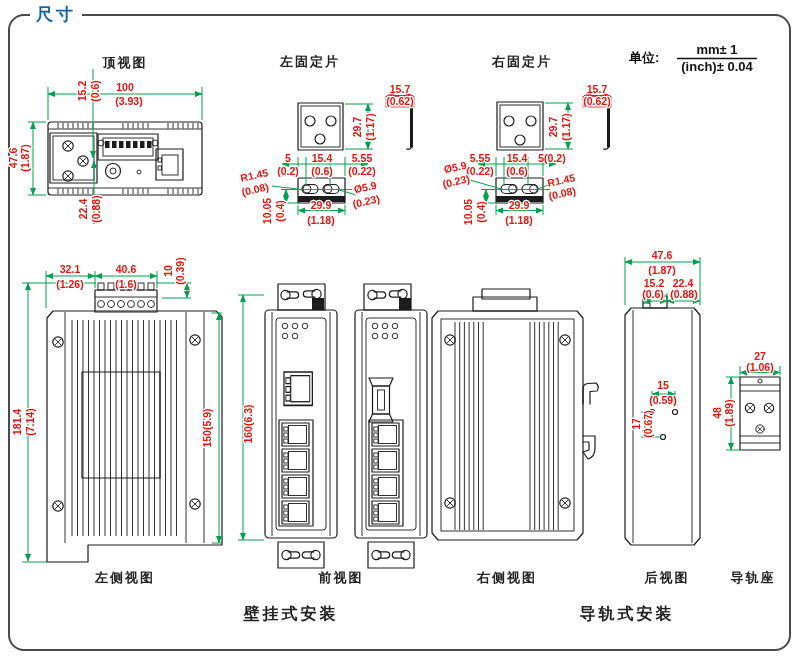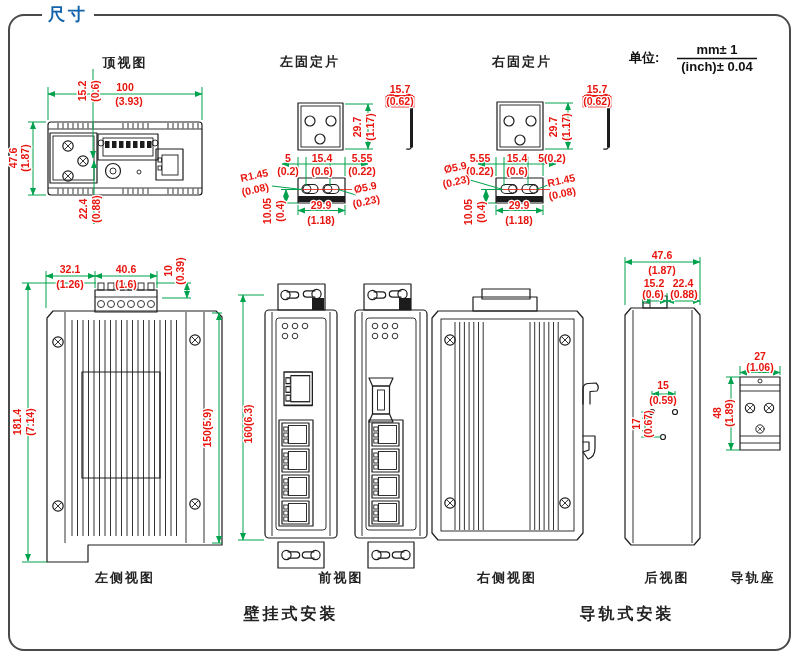--- a/index.html
+++ b/index.html
@@ -1,20 +1,20 @@
 <!DOCTYPE html>
 <html><head>
 <meta charset="utf-8">
 <style>
   html,body{margin:0;padding:0;background:#fff;}
   .page{position:relative;width:800px;height:658px;background:#fff;overflow:hidden;
         font-family:"Liberation Sans",sans-serif;}
   .frame{position:absolute;left:8px;top:14px;width:779px;height:633px;
          border:2px solid #4a4a4a;border-radius:16px;z-index:0;}
-  .sheet-title{position:absolute;left:42px;top:3px;z-index:2;background:#fff;
+  .sheet-title{position:absolute;left:30px;top:3px;z-index:2;background:#fff;
          color:#1263ab;font-weight:bold;font-size:17px;letter-spacing:3px;padding:0 6px;}
   svg{position:absolute;left:0;top:0;z-index:1;}
   .bl{fill:none;stroke:#1c1c1c;stroke-width:1.2;stroke-linejoin:round;stroke-linecap:round;}
   .bl1{fill:none;stroke:#1c1c1c;stroke-width:0.9;}
   .thk{fill:none;stroke:#1c1c1c;stroke-width:3;stroke-linecap:square;}
   .blk{fill:#1c1c1c;stroke:none;}
   .gl{fill:none;stroke:#00a24d;stroke-width:1;}
   .rl{fill:none;stroke:#e8150f;stroke-width:1;}
   .rlt{fill:none;stroke:#e8150f;stroke-width:0.8;}
   .rt{font:bold 10.5px "Liberation Sans",sans-serif;fill:#e8150f;text-anchor:middle;

